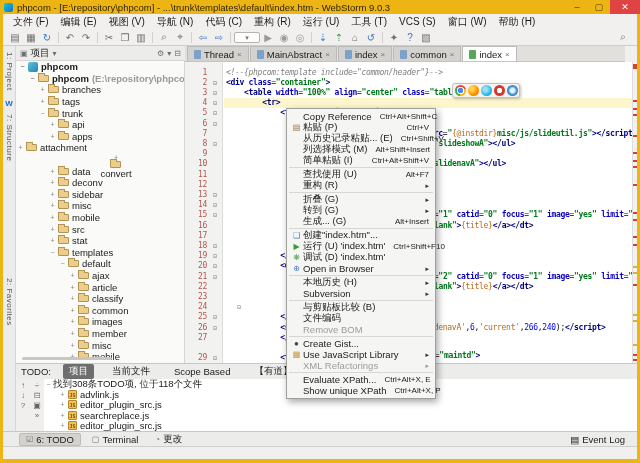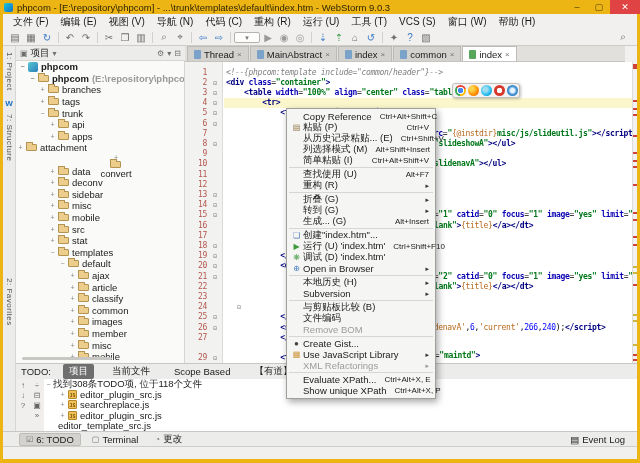--- a/index.html
+++ b/index.html
@@ -646,20 +646,25 @@
         <span>»</span>
       </div>
     <div id="todotree">
         <div class="todorow">
           <span class="thandle">−</span>
           <span>找到308条TODO项, 位于118个文件</span>
         </div>
         <div class="todorow" style="padding-left: 14px;">
           <span class="thandle">+</span>
           <span class="ico-js">JS</span>
+          <span>advlink.js</span>
+        </div>
+        <div class="todorow" style="padding-left: 14px;">
+          <span class="thandle">+</span>
+          <span class="ico-js">JS</span>
           <span>editor_plugin_src.js</span>
         </div>
         <div class="todorow" style="padding-left: 14px;">
           <span class="thandle">+</span>
           <span class="ico-js">JS</span>
           <span>searchreplace.js</span>
         </div>
         <div class="todorow" style="padding-left: 14px;">
           <span class="thandle">+</span>
           <span class="ico-js">JS</span>

